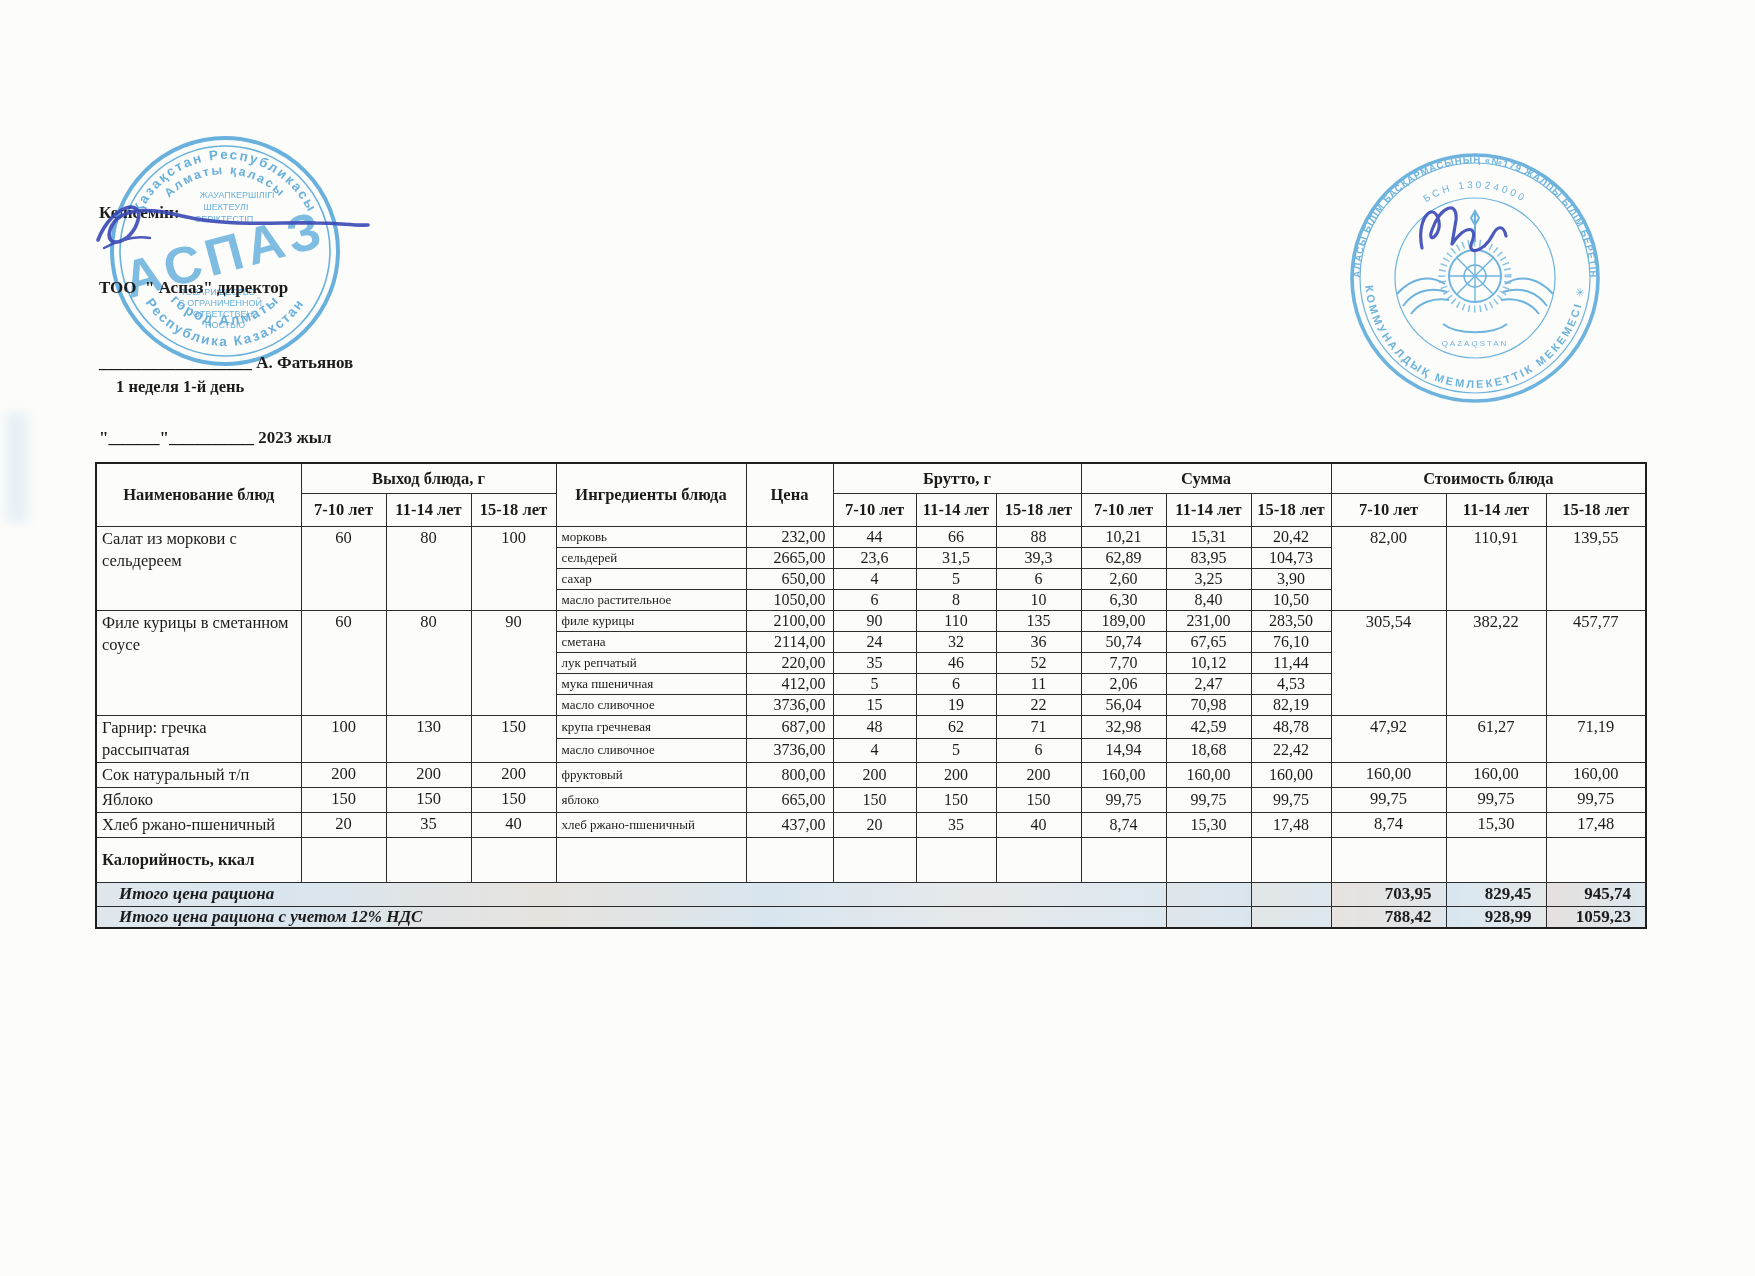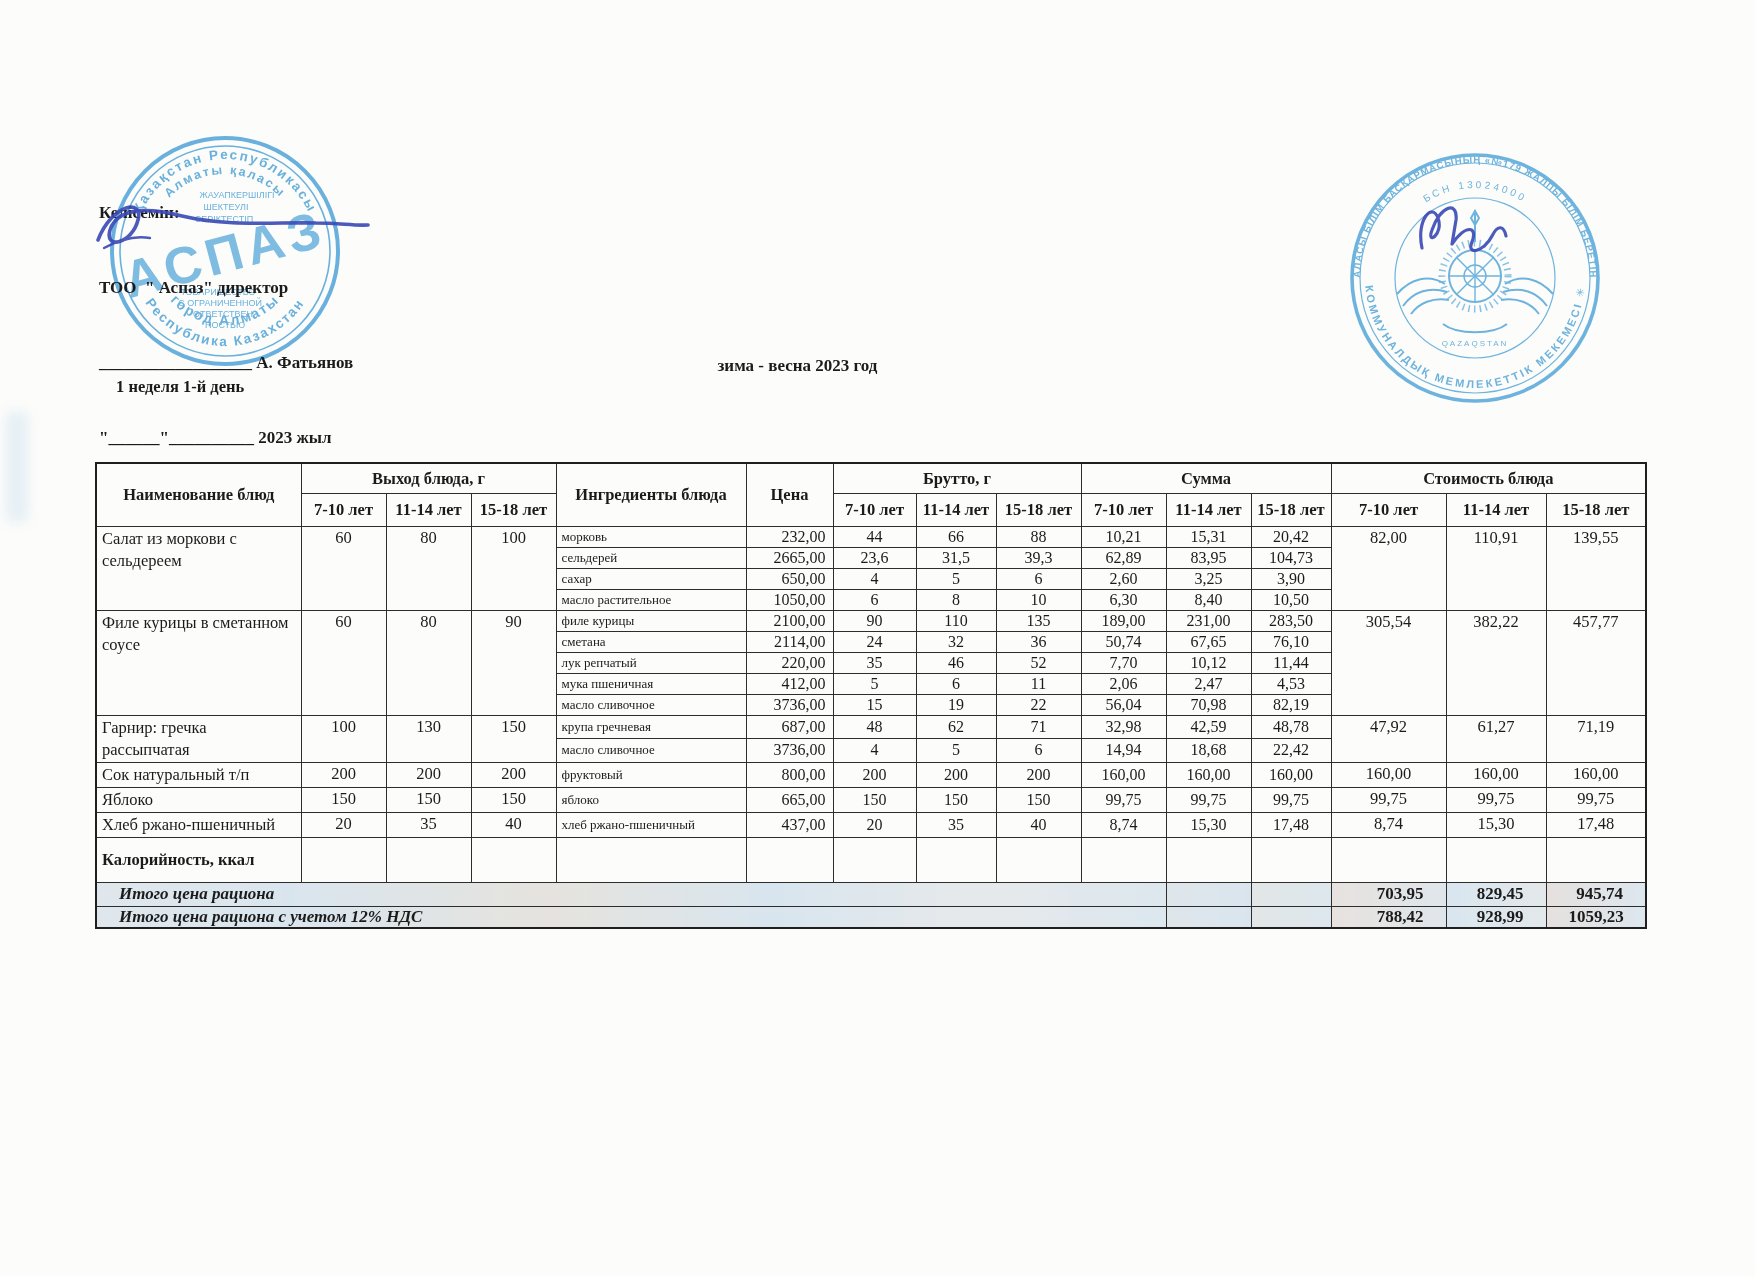--- a/index.html
+++ b/index.html
@@ -30,21 +30,21 @@
   #menu td.out{text-align:center;vertical-align:top;font-size:16.5px;padding-top:1px;}
   #menu td.ing{text-align:left;font-size:13px;padding:0 5px;white-space:nowrap;}
   #menu td.price{text-align:right;padding:0 7px;}
   #menu td.num{text-align:center;}
   #menu td.cost{text-align:center;vertical-align:top;font-size:16.5px;padding-top:1px;}
   #menu td.cal{font-weight:bold;font-size:16.5px;padding:12px 5px;}
   #menu td.tot-label{font-weight:bold;font-style:italic;font-size:17px;text-align:left;padding:0 22px;
         background:linear-gradient(90deg,#dfe7ec 0%,#d9e5ee 18%,#e6e3de 42%,#d8e5ee 63%,#e6e9eb 82%,#dce7ee 100%);}
   #menu td.sh-a{background:linear-gradient(90deg,#dfe6ea,#d9e5ee);}
   #menu td.sh-b{background:linear-gradient(90deg,#e2e6e6,#dde7ee);}
-  #menu td.tot-val{font-weight:bold;text-align:right;padding:0 22px;font-size:17px;}
+  #menu td.tot-val{font-weight:bold;text-align:right;padding:0 14px;font-size:17px;}
   #menu td.tv0{background:linear-gradient(90deg,#e7e2de,#dfe6eb);}
   #menu td.tv1{background:linear-gradient(90deg,#d9e6ef,#e3e8ea);}
   #menu td.tv2{background:linear-gradient(90deg,#e5e0de,#dde7ee);}
 </style>
 </head>
 <body>
 
 <div class="page">
 
   <div class="scan-streak"></div>
@@ -131,21 +131,20 @@
     <path d="M14,52 C8,24 24,6 30,22 C36,38 18,50 24,34 C32,10 50,4 48,24 L44,48 C58,28 70,30 64,46 C58,60 76,56 84,40 C90,28 96,30 98,40" stroke-width="3.2"></path>
   </svg>
 
   <div class="appr appr-left">
     <div>Келісемін:</div>
     <div>ТОО  " Аспаз" директор</div>
     <div>__________________ А. Фатьянов</div>
     <div>"______"__________ 2023 жыл</div>
   </div>
 
-  <div class="title2">зима - весна 2023 год</div>
   <div class="week">1 неделя 1-й день</div>
 
   <table id="menu">
       <colgroup>
         <col style="width: 205px;">
         <col style="width: 85px;">
         <col style="width: 85px;">
         <col style="width: 85px;">
         <col style="width: 190px;">
         <col style="width: 87px;">

